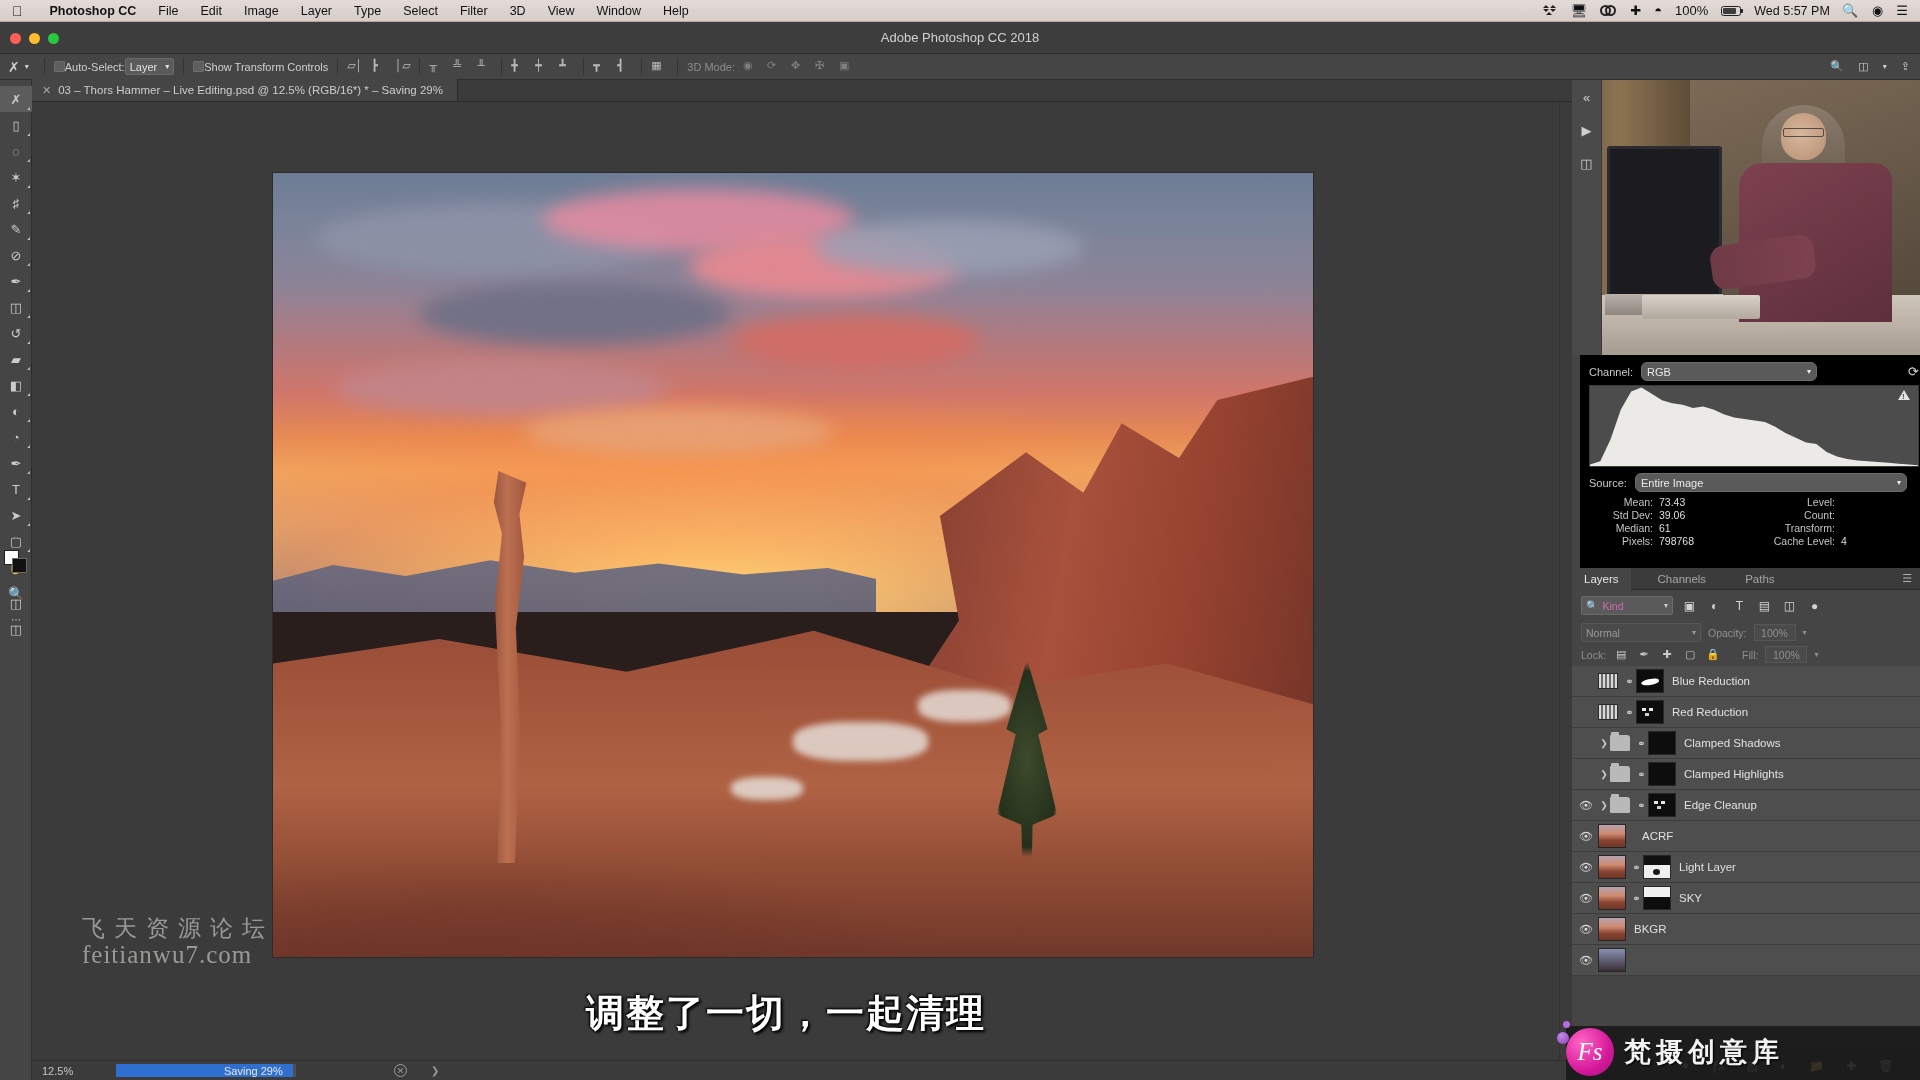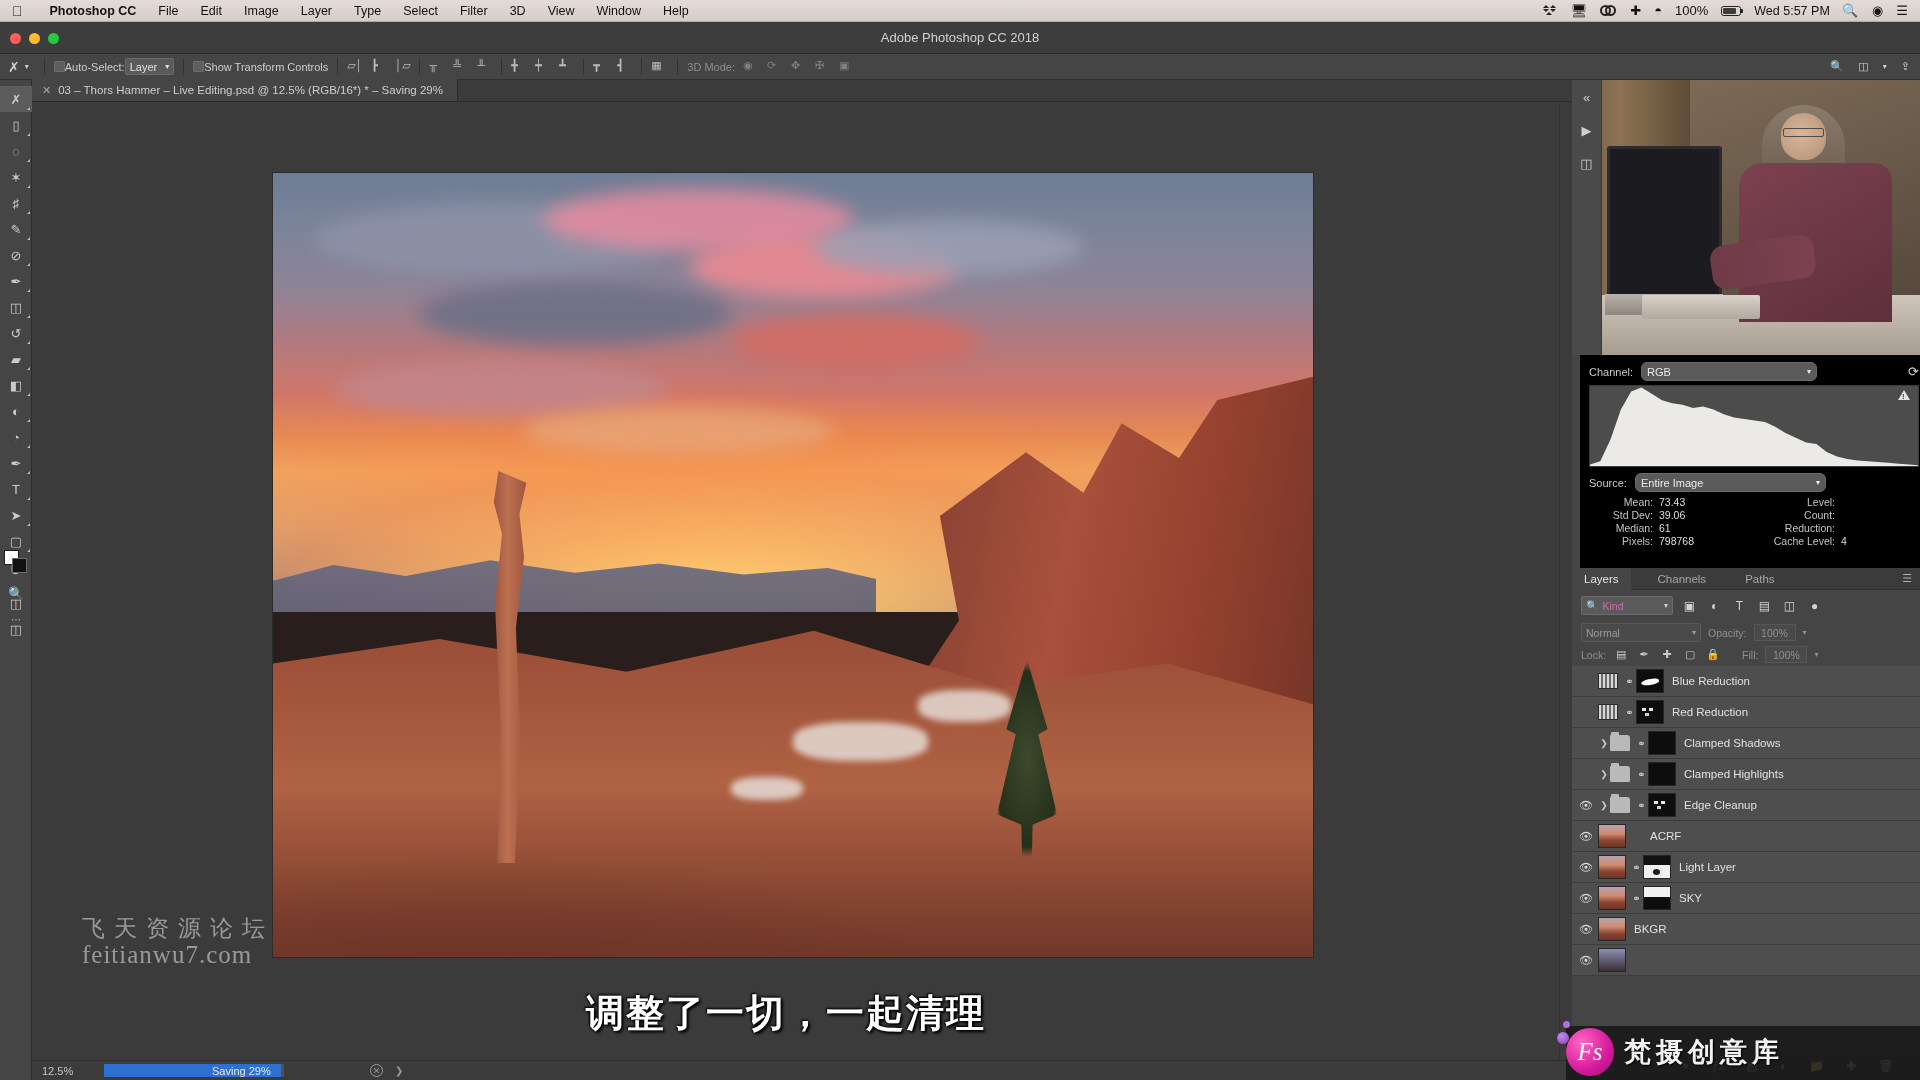--- a/index.html
+++ b/index.html
@@ -390,21 +390,21 @@
     position:absolute; bottom:0; left:0; width:348px; height: 30px;
     background: #3f3f3f; border-top:1px solid #333;
     display:flex; align-items:center; gap:22px; padding-left: 108px;
     color:#cdcdcd; font-size:12px;
   }
 
   
   #status-bar {
     position: absolute; bottom: 0; left: 32px; width: 1540px; height: 20px;
     background: #3b3b3b; border-top: 1px solid #2e2e2e;
-    display: flex; align-items: center; gap: 0;
+    display: flex; align-items: center; gap: 12px;
     font-size: 11px; color: #c6c6c6; padding-left: 10px;
   }
   #status-bar .zoom { width: 62px; }
   #progress-wrap {
     width: 180px; height: 13px; background: #2f6fd0; position: relative;
     display:flex; align-items:center;
   }
   #progress-wrap .ptxt { position:absolute; left: 108px; white-space:nowrap; color:#e8e8e8; }
   #status-bar .cancel {
     margin-left: 86px; width: 13px; height:13px; border:1.4px solid #9a9a9a; border-radius:50%;
@@ -650,39 +650,39 @@
       <span style="margin-left:auto;color:#d4d4d4;font-size:13px;">⟳</span>
     </div>
     <div id="hist-graph">
       <svg viewBox="0 0 255 100" preserveAspectRatio="none">
         <polygon id="hist-poly" fill="#eceae6" points="0,100 0.00,98.04 8.00,94.12 16.00,66.68 24.00,29.44 32.00,6.90 40.00,2.00 48.00,9.84 56.00,17.68 64.00,21.60 72.00,23.56 80.00,27.48 88.00,25.52 96.00,29.44 104.00,35.32 112.00,39.24 120.00,41.20 128.00,43.16 136.00,45.12 144.00,51.00 152.00,58.84 160.00,64.72 168.00,70.60 176.00,72.56 184.00,82.36 192.00,88.24 200.00,91.18 208.00,93.14 216.00,94.12 224.00,95.10 232.00,96.08 240.00,97.06 248.00,98.04 255.00,99.02 255,100"></polygon>
       </svg>
       <span id="hist-warn"></span>
     </div>
     <div id="hist-src">
       <span>Source:</span>
-      <span class="ps-select" style="width:191px;">
+      <span class="ps-select" style="width:272px;">
         <span>Entire Image</span>
         <span style="font-size:8px;">▾</span>
       </span>
     </div>
     <div id="hist-stats">
       <span class="k">Mean:</span>
       <span class="v">73.43</span>
       <span class="k">Level:</span>
       <span class="v"></span>
 
       <span class="k">Std Dev:</span>
       <span class="v">39.06</span>
       <span class="k">Count:</span>
       <span class="v"></span>
 
       <span class="k">Median:</span>
       <span class="v">61</span>
-      <span class="k">Reduction:</span>
+      <span class="k">Transform:</span>
       <span class="v"></span>
 
       <span class="k">Pixels:</span>
       <span class="v">798768</span>
       <span class="k">Cache Level:</span>
       <span class="v">4</span>
     </div>
   </div>
 
   <div id="layers-panel" class="panel">
@@ -770,21 +770,21 @@
         <span class="chev">❯</span>
         <span class="folder"></span>
         <span class="link">⚭</span>
         <span class="mask dots"></span>
         <span class="name">Edge Cleanup</span>
       </div>
 
       <div class="layer-row">
         <span class="eye">👁</span>
         <span class="thumb ph"></span>
-        <span class="name" style="margin-left:20px;">ACRF</span>
+        <span class="name" style="margin-left:12px;">ACRF</span>
       </div>
 
       <div class="layer-row">
         <span class="eye">👁</span>
         <span class="thumb ph"></span>
         <span class="link">⚭</span>
         <span class="mask lightmask"></span>
         <span class="name">Light Layer</span>
       </div>
 

